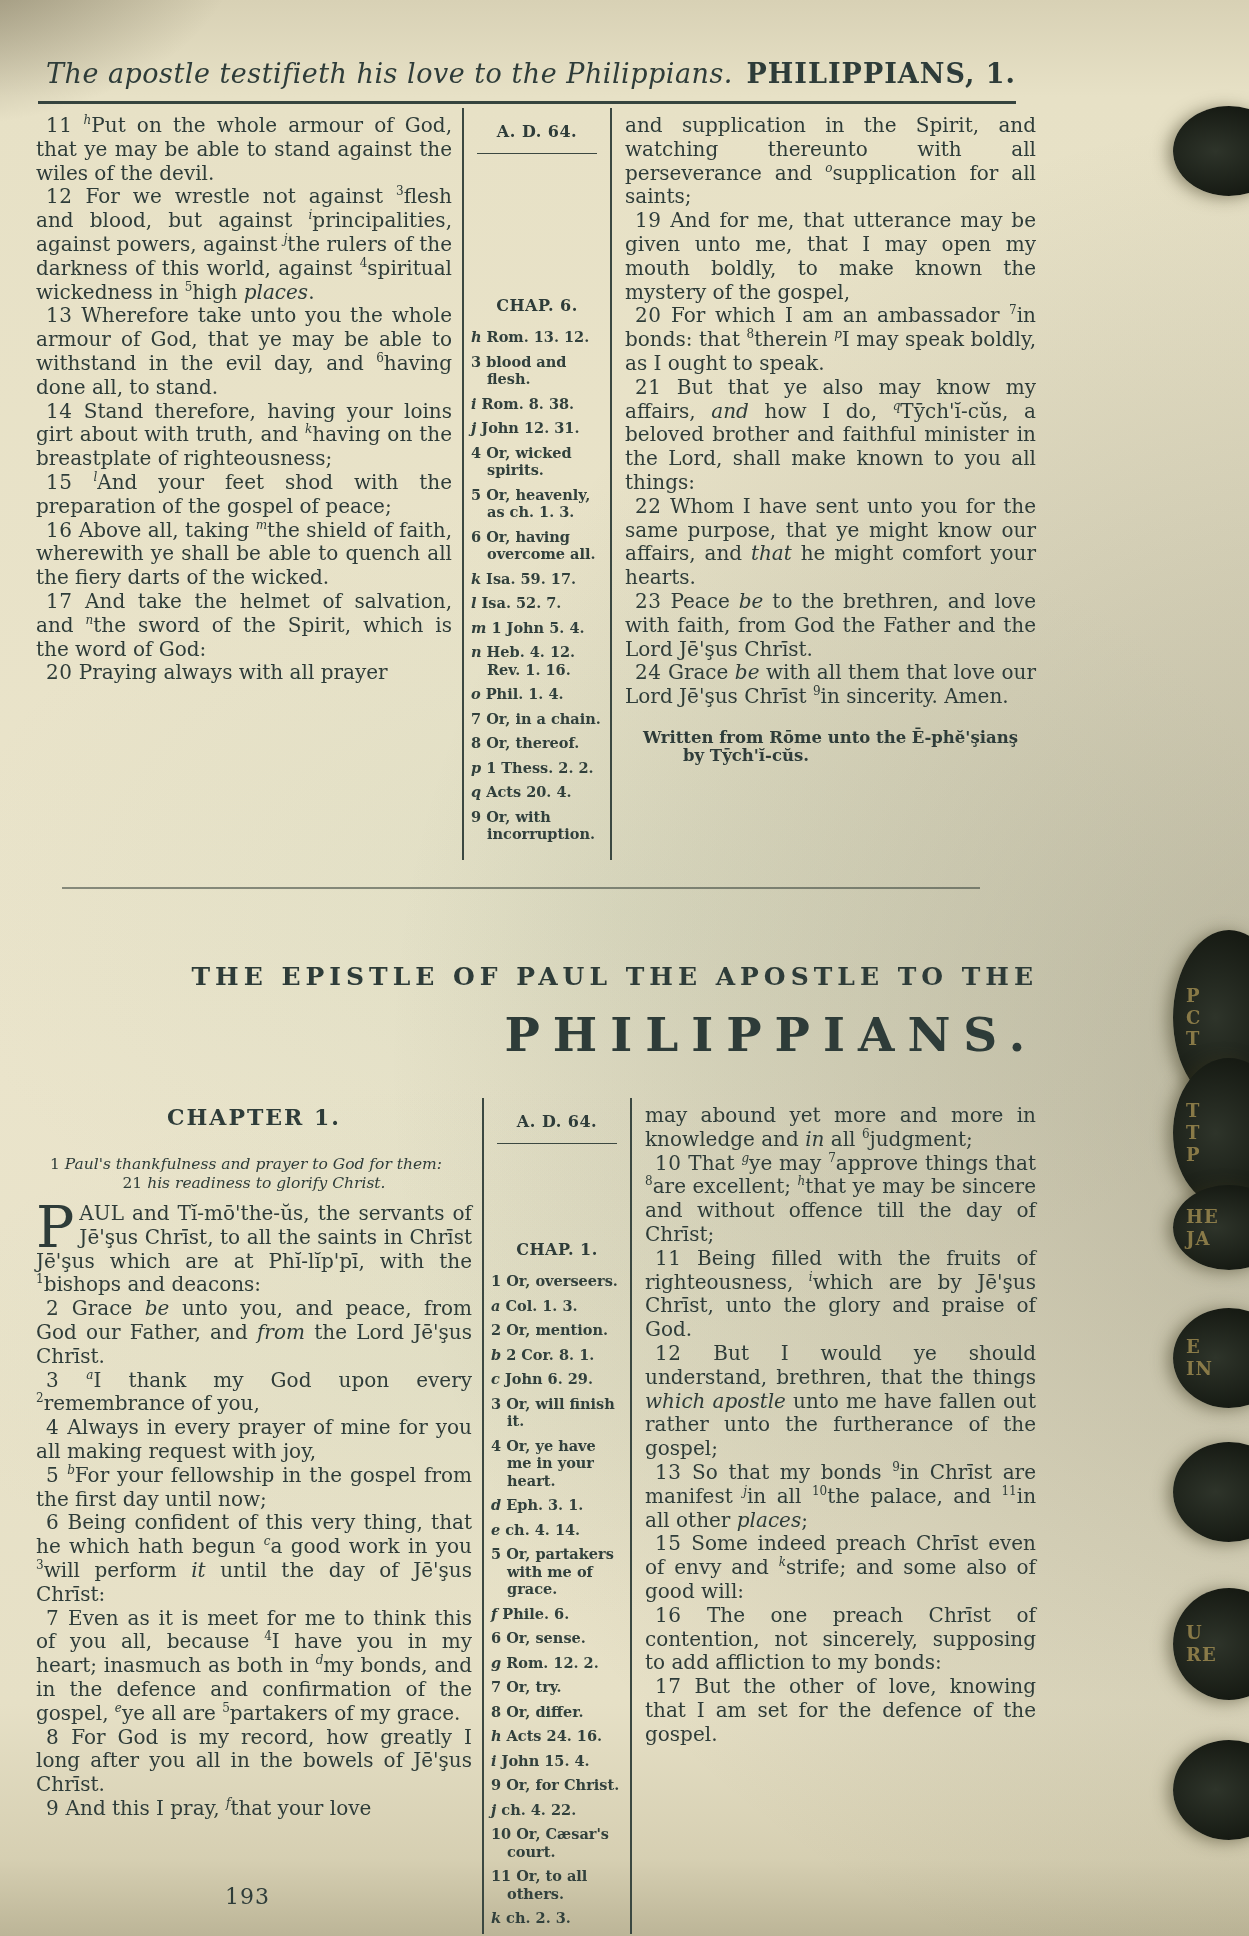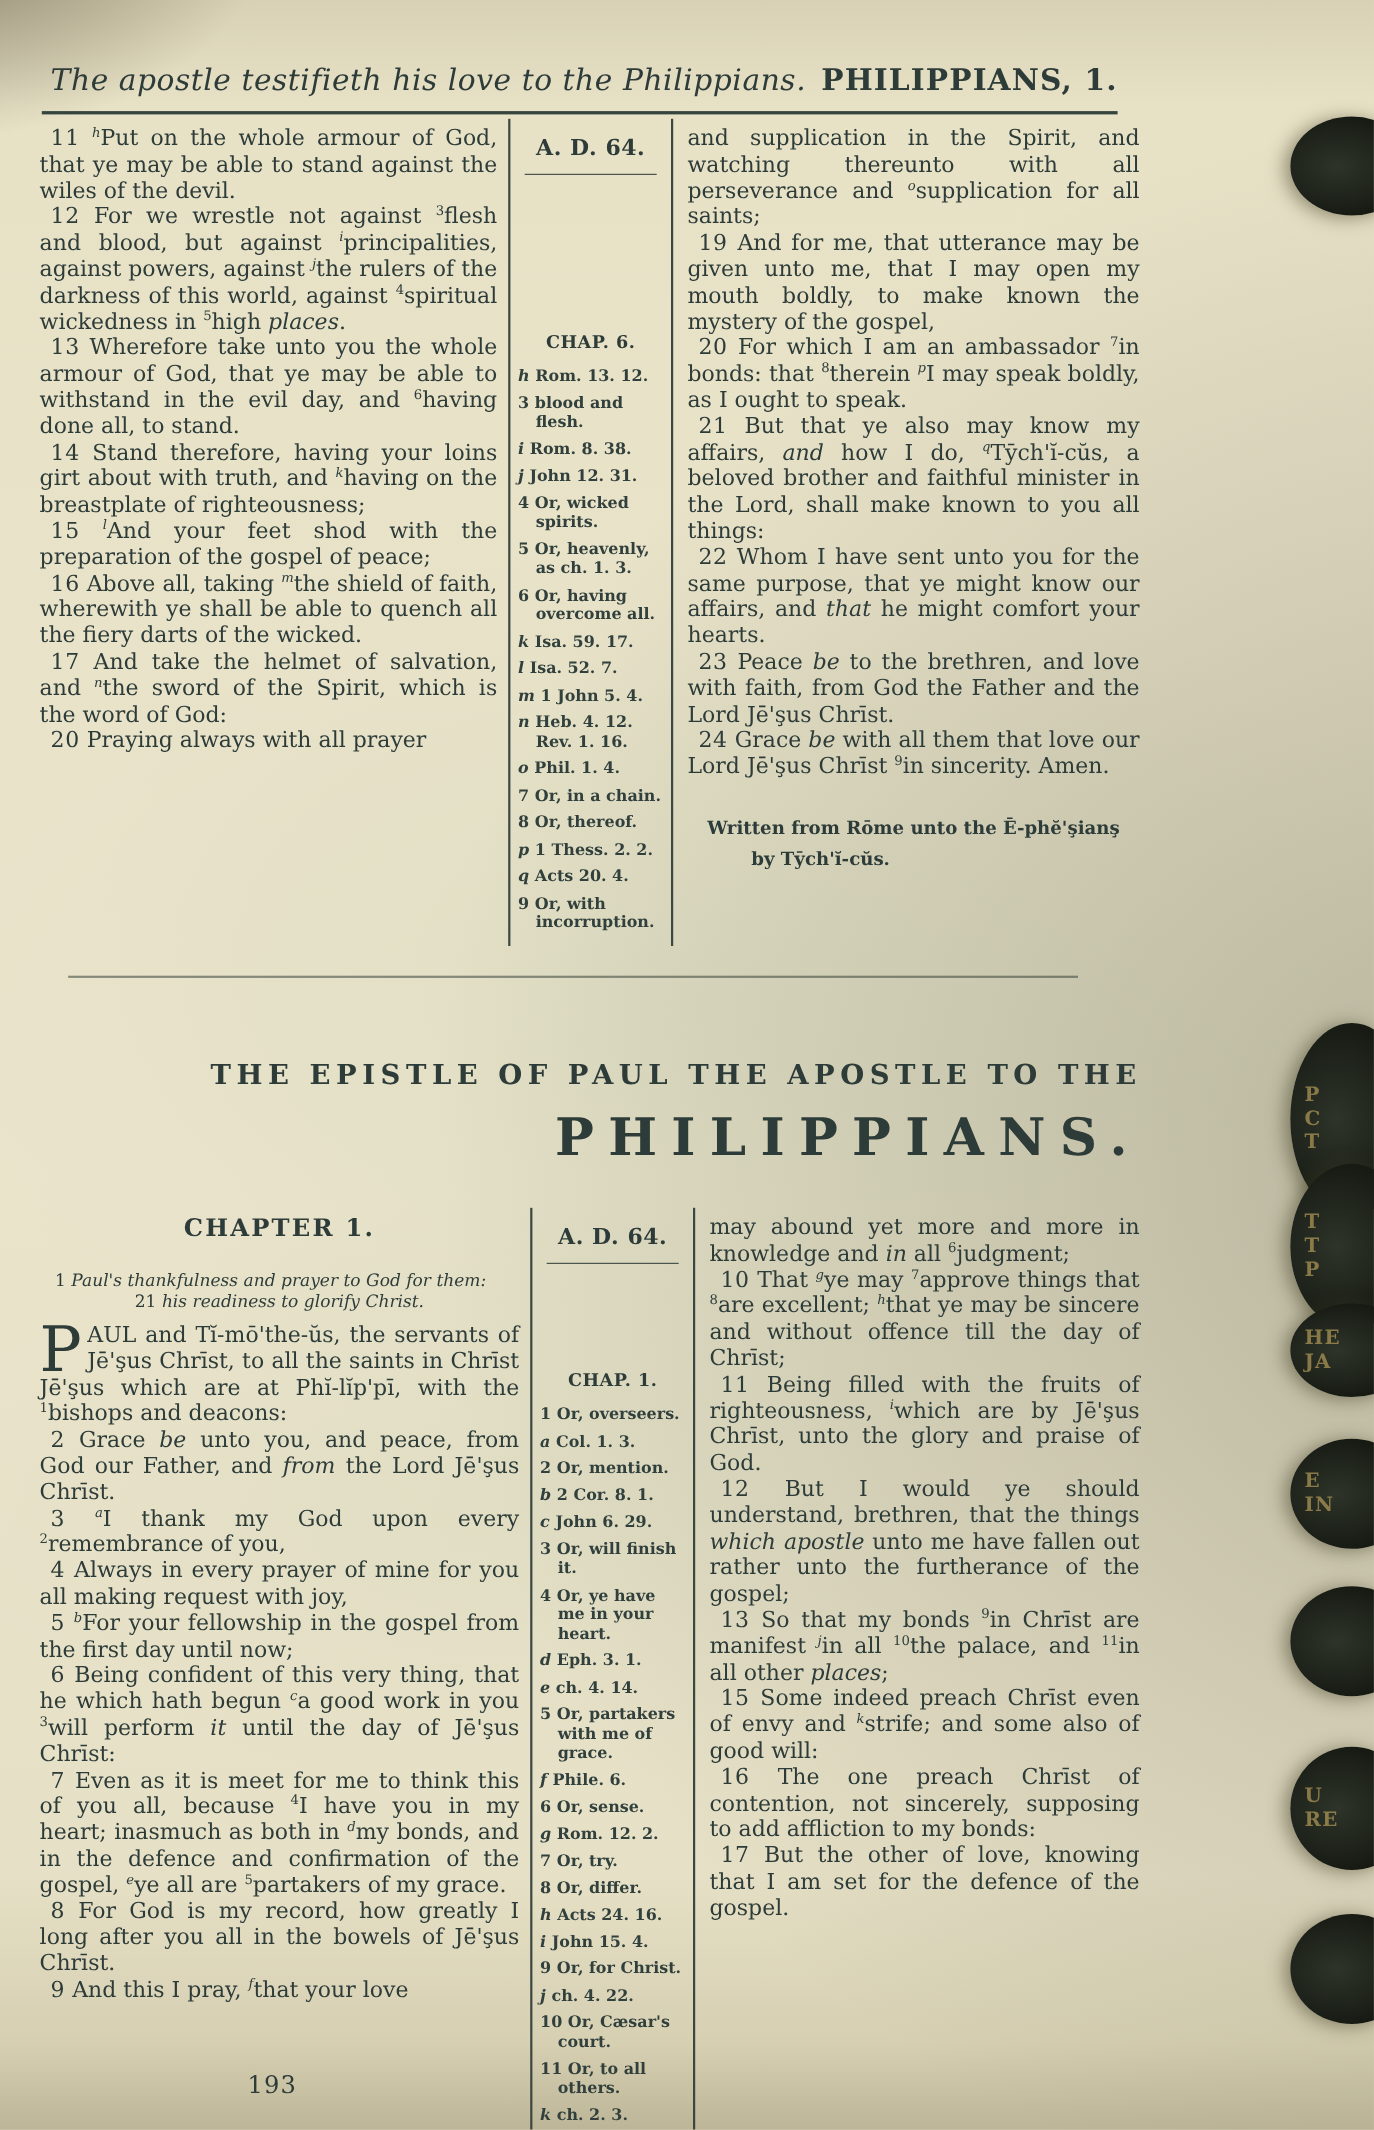--- a/index.html
+++ b/index.html
@@ -34,30 +34,30 @@
   .col-right { flex:1; padding:6px 2px 0 13px; }
   
   .verse { text-align:justify; font-size:20px; line-height:23.8px; text-indent:10px; }
   .verse.cont { text-indent:0; }
   .verse.dropv { text-indent:0; }
   .vnum { letter-spacing:.5px; }
   sup { font-size:12px; line-height:0; vertical-align:super; }
   sup.lit { font-style:italic; }
   .dropcap { float:left; font-size:57px; line-height:44px; padding:3px 5px 0 0; }
   
-  .mid-date { text-align:center; font-weight:bold; font-size:20px; padding-top:8px; letter-spacing:.5px; }
+  .mid-date { text-align:center; font-weight:bold; font-size:16px; padding-top:8px; letter-spacing:.5px; }
   .mid-rule { border-top:1.6px solid #3b4841; margin:12px 6px 0 6px; }
   .gap-eph { height:142px; }
   .gap-phil { height:96px; }
   .mid-chap { text-align:center; font-weight:bold; font-size:16px; margin-bottom:13px; letter-spacing:.5px; }
   .note { font-size:14.5px; line-height:17.5px; font-weight:bold; padding-left:16px; text-indent:-16px; margin-bottom:7px; color:#31403c; }
   .ntag { font-style:italic; }
   .ntag.numt { font-style:normal; }
   
-  .subscription { margin-top:30px; font-size:16.5px; font-weight:bold; line-height:28px; padding-left:58px; text-indent:-40px; }
+  .subscription { margin-top:20px; font-size:16.5px; font-weight:bold; line-height:18px; padding-left:58px; text-indent:-40px; }
   
   .section-divider { position:absolute; top:887px; left:62px; width:918px; height:2px; background:rgba(52,64,56,.55); }
   .book-title-block { position:absolute; top:962px; left:30px; width:1008px; text-align:right; }
   .book-kicker { font-weight:bold; font-size:25px; letter-spacing:5px; }
   .book-name { font-weight:bold; font-size:47px; letter-spacing:13px; margin-top:16px; }
   
   .chapter-heading { text-align:center; font-weight:bold; font-size:22px; letter-spacing:2px; margin-bottom:25px; }
   .chapter-summary { margin-bottom:9px; }
   .cs-line { font-size:15.5px; line-height:19px; font-weight:normal; font-style:italic; }
   .cs-line.l1 { text-align:left; padding-left:14px; }

